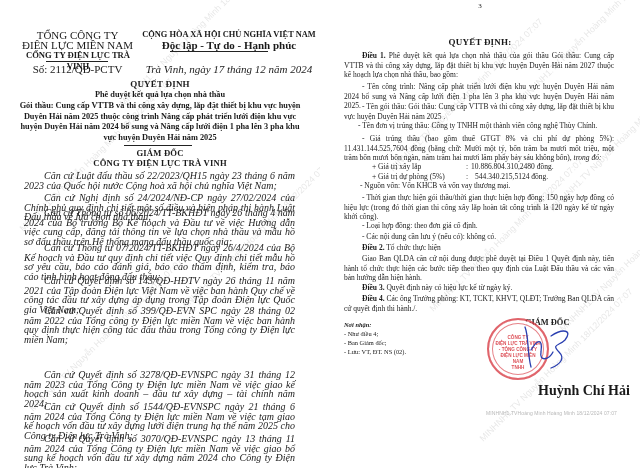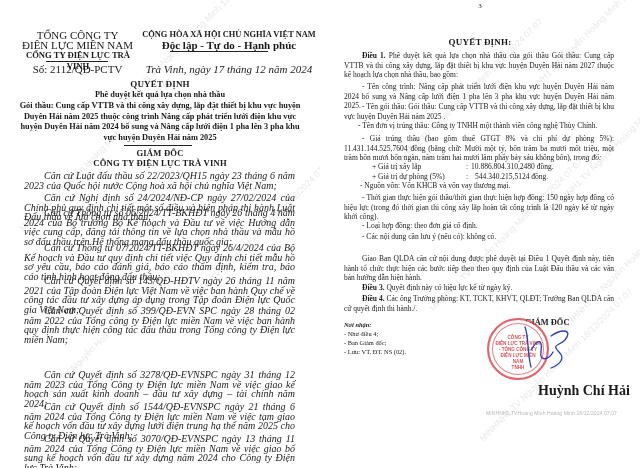--- a/index.html
+++ b/index.html
@@ -112,20 +112,21 @@
   <div class="val-row" style="left:151px;top:162px;">10.886.804.310,2480 đồng.</div>
   <div class="val-row" style="left:52px;top:171.5px;">+ Giá trị dự phòng (5%)</div>
   <div class="val-row" style="left:146px;top:171.5px;">:</div>
   <div class="val-row" style="left:155px;top:171.5px;">544.340.215,5124 đồng.</div>
 
   <div class="rpara" style="top:181px;text-indent:16px;">- Nguồn vốn: Vốn KHCB và vốn vay thương mại.</div>
   <div class="rpara indent" style="top:193px;">- Thời gian thực hiện gói thầu/thời gian thực hiện hợp đồng: 150 ngày hợp đồng có hiệu lực (trong đó thời gian thi công xây lắp hoàn tất công trình là 120 ngày kể từ ngày khởi công).</div>
   <div class="rpara indent" style="top:221px;">- Loại hợp đồng: theo đơn giá cố định.</div>
   <div class="rpara indent" style="top:232px;">- Các nội dung cần lưu ý (nếu có): không có.</div>
 
+  <div class="rpara indent" style="top:243px;"><b>Điều 2.</b><span> Tổ chức thực hiện</span></div>
   <div class="rpara indent" style="top:254px;">Giao Ban QLDA căn cứ nội dung được phê duyệt tại Điều 1 Quyết định này, tiến hành tổ chức thực hiện các bước tiếp theo theo quy định của Luật Đấu thầu và các văn bản hướng dẫn hiện hành.</div>
 
   <div class="rpara indent" style="top:283px;"><b>Điều 3.</b><span> Quyết định này có hiệu lực kể từ ngày ký.</span></div>
   <div class="rpara indent" style="top:294px;"><b>Điều 4.</b><span> Các ông Trưởng phòng: KT, TCKT, KHVT, QLĐT; Trưởng Ban QLDA căn cứ quyết định thi hành./.</span></div>
 
   <div class="abs small ital bold" style="left:24px;top:321px;">Nơi nhận:</div>
   <div class="abs small" style="left:24px;top:330px;">- Như điều 4;</div>
   <div class="abs small" style="left:24px;top:339px;">- Ban Giám đốc;</div>
   <div class="abs small" style="left:24px;top:348px;">- Lưu: VT, ĐT. NS (02).</div>
 

